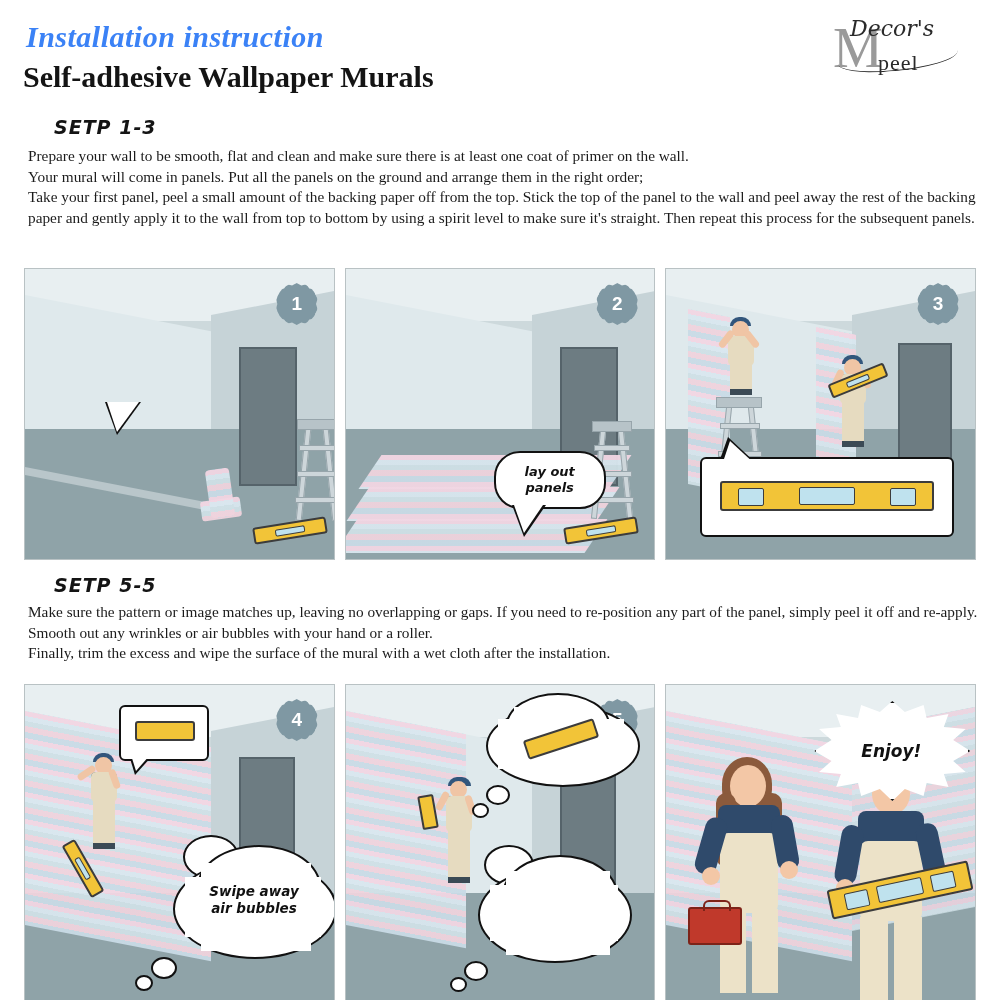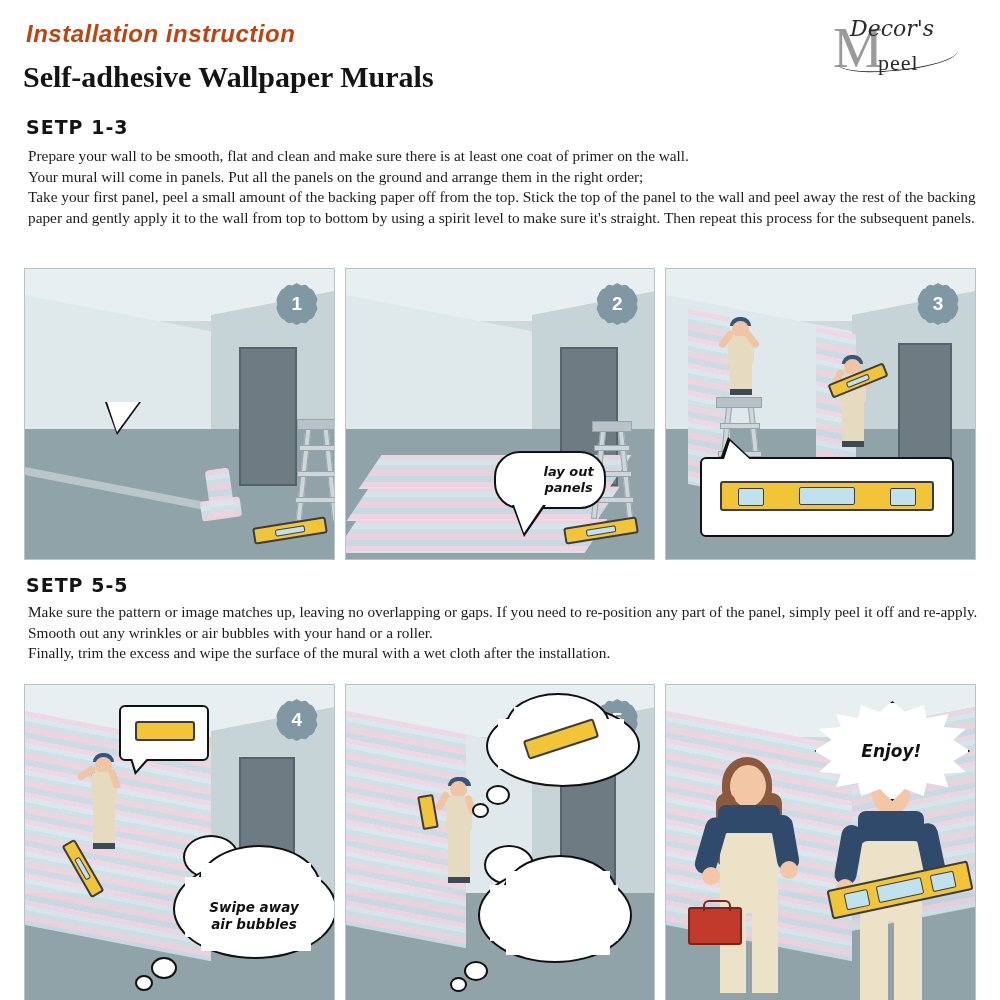--- a/index.html
+++ b/index.html
@@ -19,26 +19,26 @@
   
   .header {
     position: absolute;
     left: 0; top: 0;
     width: 1000px;
     height: 100px;
   }
   .title-main {
     position: absolute;
     left: 26px; top: 20px;
-    font-family: Liberation Sans, sans-serif;
+    font-family: Liberation Serif, serif;
     font-style: italic;
     font-weight: bold;
-    font-size: 24px;
+    font-size: 30px;
     letter-spacing: 0.5px;
-    color: #c2410c;
+    color: #3b82f6;
   }
   .title-sub {
     position: absolute;
     left: 23px; top: 60px;
     font-family: "Liberation Serif", serif;
     font-weight: bold;
     font-size: 30px;
     color: #141414;
   }
 
@@ -78,24 +78,26 @@
     width: 120px; height: 26px;
     border-bottom: 1.5px solid #2a2a2a;
     border-radius: 0 0 60% 40%;
     transform: rotate(-4deg);
   }
 
   
   .sec-head {
     position: absolute;
     font-family: "DejaVu Sans", sans-serif;
+    font-style: italic;
     font-weight: bold;
     font-size: 19px;
     letter-spacing: 1px;
     color: #141414;
+    margin-left: 28px;
   }
   .sec-body {
     position: absolute;
     font-family: "Liberation Serif", serif;
     font-size: 15.3px;
     line-height: 20.5px;
     color: #1b1b1b;
     width: 950px;
   }
 
@@ -388,21 +390,21 @@
       <div class="step" style="left:2px; top:24px; width:34px;"></div>
       <div class="step" style="left:0px; top:50px; width:38px;"></div>
       <div class="step" style="left:-2px; top:76px; width:42px;"></div>
       <div class="step" style="left:0px; top:0px; width:38px; height:9px; background:#b7c3c8;"></div>
     </div>
 
     <div class="level" style="left:218px; top:253px; width:70px; height:13px; transform:rotate(-9deg);">
       <div class="vial"></div>
     </div>
 
-    <div class="bubble" style="left:148px; top:182px; width:112px; height:58px;justify-content:flex-end;">
+    <div class="bubble" style="left:148px; top:182px; width:112px; height:58px;">
       <span style="white-space:pre-line">lay out
 panels</span>
     </div>
     <div style="position:absolute; left:166px; top:236px; width:0;height:0;border-left:12px solid transparent;border-right:22px solid transparent;border-top:32px solid #111; z-index:6;"></div>
     <div style="position:absolute; left:168px; top:236px; width:0;height:0;border-left:10px solid transparent;border-right:19px solid transparent;border-top:28px solid #fff; z-index:7;"></div>
   </div>
 
   <div class="panel">
     <div class="ceiling"></div>
     <div class="ceil-strip"></div>
@@ -496,21 +498,21 @@
     <div style="position:absolute; left:106px; top:70px; width:0;height:0;border-left:5px solid transparent;border-right:14px solid transparent;border-top:16px solid #fff; z-index:7;"></div>
     <div style="position:absolute; left:110px; top:36px; width:56px; height:16px; background:#f2c438; border:2px solid #3c3c3c; border-radius:3px; z-index:8;"></div>
 
     <div class="cloud" style="left:158px; top:150px; width:52px; height:40px;"></div>
     <div class="cloud" style="left:148px; top:174px; width:160px; height:96px;"></div>
     <div class="cloud" style="left:172px; top:160px; width:120px; height:80px;"></div>
     <div class="cloud" style="left:126px; top:272px; width:22px; height:18px;"></div>
     <div class="cloud" style="left:110px; top:290px; width:14px; height:12px;"></div>
     <div style="position:absolute; left:160px; top:192px; width:136px; height:60px; background:#fff; z-index:7;"></div>
     <div style="position:absolute; left:176px; top:178px; width:110px; height:88px; background:#fff; z-index:7;"></div>
-    <div class="cloud-text" style="left:158px; top:198px; width:142px; white-space:pre-line;margin-top:16px;">Swipe away
+    <div class="cloud-text" style="left:158px; top:198px; width:142px; white-space:pre-line;">Swipe away
 air bubbles</div>
   </div>
 
   <div class="panel tall">
     <div class="ceiling"></div>
     <div class="ceil-strip"></div>
     <div class="wall-left"></div>
     <div class="wall-right"></div>
     <div class="floor" style="height:110px;"></div>
     <div class="door" style="left:214px; top:72px; width:52px; height:140px;"></div>

